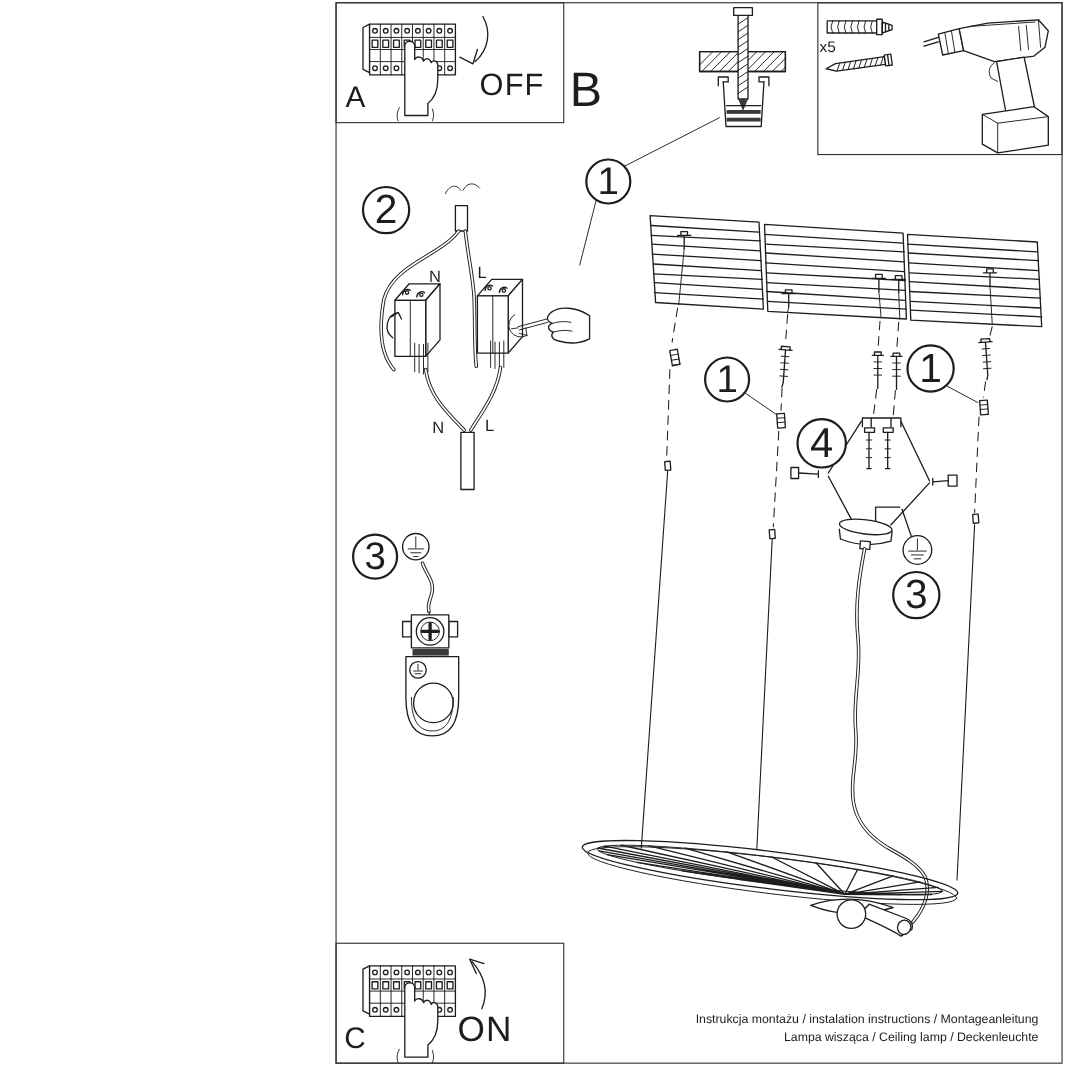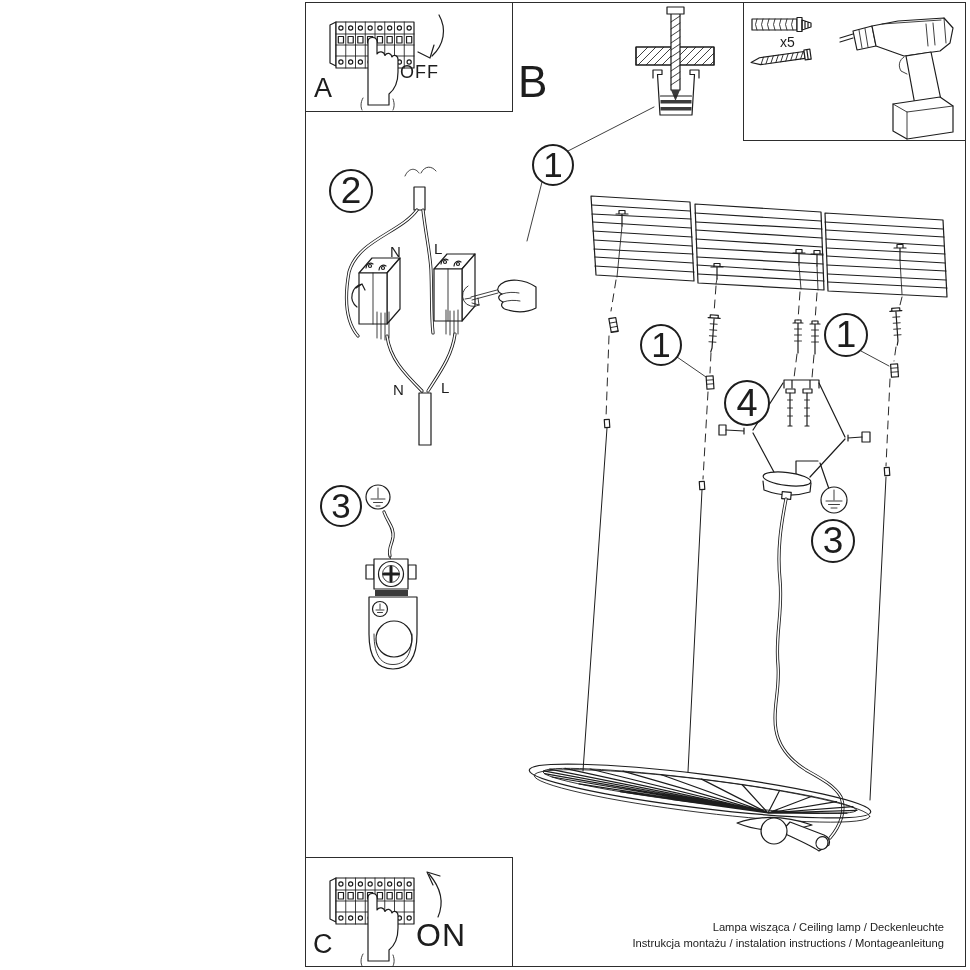--- a/index.html
+++ b/index.html
@@ -301,23 +301,23 @@
       <path d="M768,813 L856.8,810.3 M768,813 L846.9,813.2 M768,813 L819.2,813.4 M768,813 L777.1,810.9 M768,813 L725.8,806.1 M768,813 L671.4,799.4 M768,813 L620.3,791.7 M768,813 L579,783.9 M768,813 L552.1,777 M768,813 L544.5,773.6 M768,813 L543.6,770.9 M768,813 L549.7,769.2 M768,813 L564.9,768.4 M768,813 L590.1,769 M768,813 L622.9,771.1 M768,813 L660.8,774.5 M768,813 L701.5,779.1 M768,813 L742,784.5 M768,813 L779.7,790.3 M768,813 L811.9,796.2 M768,813 L836.5,801.7 M768,813 L853,806.7"></path>
     </g>
     <path d="M737,823 Q772,811 812,825 Q772,837 737,823 Z" class="wf"></path>
     <path d="M790,822 L824,835 Q831,838 829,845 L819,851 Q812,846 781,832 Z" class="wf"></path>
     <ellipse cx="822" cy="843" rx="6" ry="6.5" class="wf" transform="rotate(20 822 843)"></ellipse>
     <circle cx="774" cy="831" r="13" class="wf"></circle>
   </g>
 </svg>
 
 <div class="lbl" style="left:314px;top:75px;font-size:27px">A</div>
-<div class="lbl" style="left:400px;top:63px;font-size:18px;letter-spacing:1px">OFF</div>
+<div class="lbl" style="left:436px;top:63px;font-size:28px;letter-spacing:1px">OFF</div>
 <div class="lbl" style="left:518px;top:60px;font-size:44px">B</div>
-<div class="lbl" style="left:780px;top:35px;font-size:14px">x5</div>
+<div class="lbl" style="left:745px;top:35px;font-size:14px">x5</div>
 <div class="lbl" style="left:313px;top:931px;font-size:27px">C</div>
 <div class="lbl" style="left:416px;top:919px;font-size:32px;letter-spacing:1px">ON</div>
 
 <div class="lbl" style="left:390px;top:244px;font-size:15px">N</div>
 <div class="lbl" style="left:434px;top:241px;font-size:15px">L</div>
 <div class="lbl" style="left:393px;top:382px;font-size:15px">N</div>
 <div class="lbl" style="left:441px;top:380px;font-size:15px">L</div>
 
 <div class="badge" style="left:329px;top:169px;width:44px;height:44px;font-size:37px">
     <span>2</span>
@@ -335,15 +335,15 @@
     <span>1</span>
   </div>
 <div class="badge" style="left:724px;top:380px;width:46px;height:46px;font-size:38px">
     <span>4</span>
   </div>
 <div class="badge" style="left:811px;top:519px;width:44px;height:44px;font-size:37px">
     <span>3</span>
   </div>
 
 <div class="footer">
+  <div>Instrukcja montażu / instalation instructions / Montageanleitung</div>
   <div>Lampa wisząca / Ceiling lamp / Deckenleuchte</div>
-  <div>Instrukcja montażu / instalation instructions / Montageanleitung</div>
 </div>
 
 </body></html>

